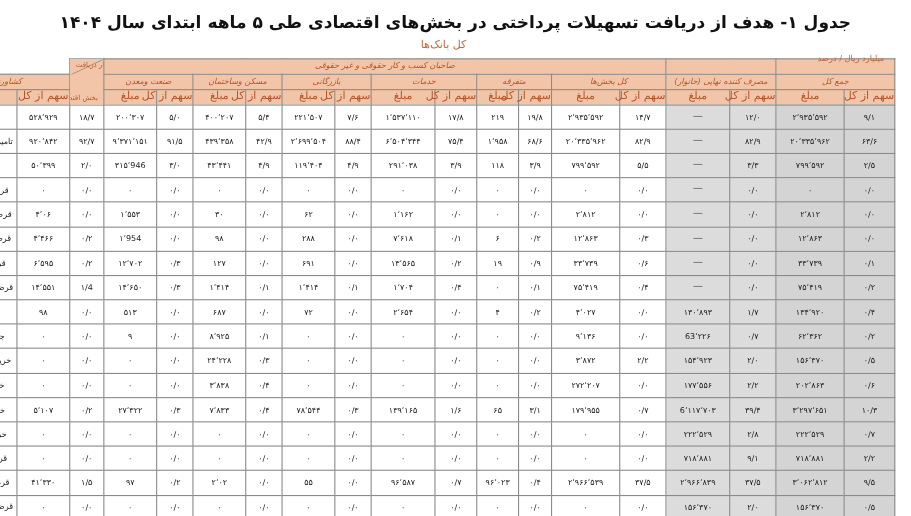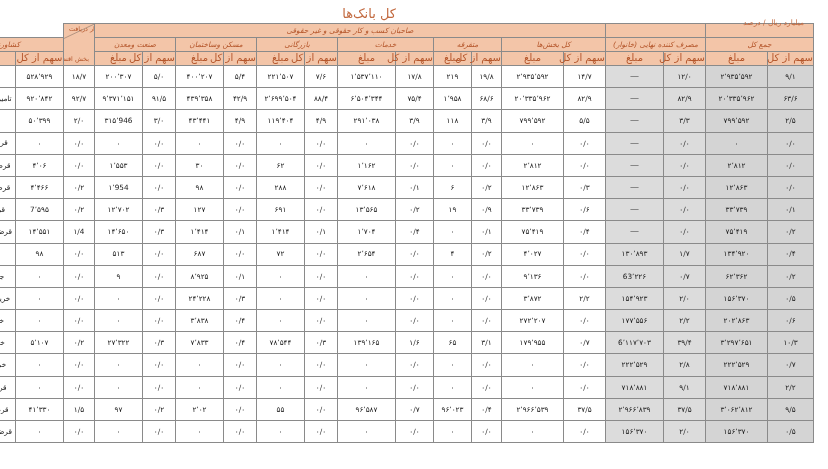--- a/index.html
+++ b/index.html
@@ -29,22 +29,22 @@
   }
   .unit-label{
     position:absolute;
     right:10px;top:12px;
     font-size:7.5px;
     color:#c2693f;
     white-space:nowrap;
   }
   .banks-label{
     position:absolute;
-    right:418px;top:0;
-    font-size:13px;
+    right:390px;top:0;
+    font-size:10px;
     color:#c2693f;
     white-space:nowrap;
   }
 
   table.tbl{
     border-collapse:collapse;
     margin:1px 14px 0 14px;
     width:800px;
     table-layout:fixed;
   }
@@ -110,20 +110,21 @@
   tbody td.tot{ background:#d4d4d4; }
   tbody td.tot2{ background:#dcdcdc; }
 
   .dash{font-size:9px;color:#555;}
 </style>
 </head>
 <body>
 
 <div class="page">
 
+  <div class="title">جدول ۱- هدف از دریافت تسهیلات پرداختی در بخش‌های اقتصادی طی ۵ ماهه ابتدای سال ۱۴۰۴</div>
 
   <div class="meta-row">
     <span class="unit-label">میلیارد ریال / درصد</span>
     <span class="banks-label">کل بانک‌ها</span>
   </div>
 
   <table class="tbl">
     <colgroup>
       <col style="width:46px">
         <col style="width:62px">
@@ -331,21 +332,21 @@
           <td>۱۹</td>
           <td>۰/۲</td>
           <td>۱۳٬۵۶۵</td>
           <td>۰/۰</td>
           <td>۶۹۱</td>
           <td>۰/۰</td>
           <td>۱۲۷</td>
           <td>۰/۳</td>
           <td>۱۲٬۷۰۲</td>
           <td>۰/۲</td>
-          <td>7٬۵۹۵</td>
+          <td>۶٬۵۹۵</td>
           <td class="rowlabel">قرض الحسنه کمیته</td>
         </tr>
         <tr>
           <td class="tot">۰/۲</td>
           <td class="tot">۷۵٬۴۱۹</td>
           <td class="tot2">۰/۰</td>
           <td class="tot2"><span class="dash">—</span></td>
           <td>۰/۴</td>
           <td>۷۵٬۴۱۹</td>
           <td>۰/۱</td>

